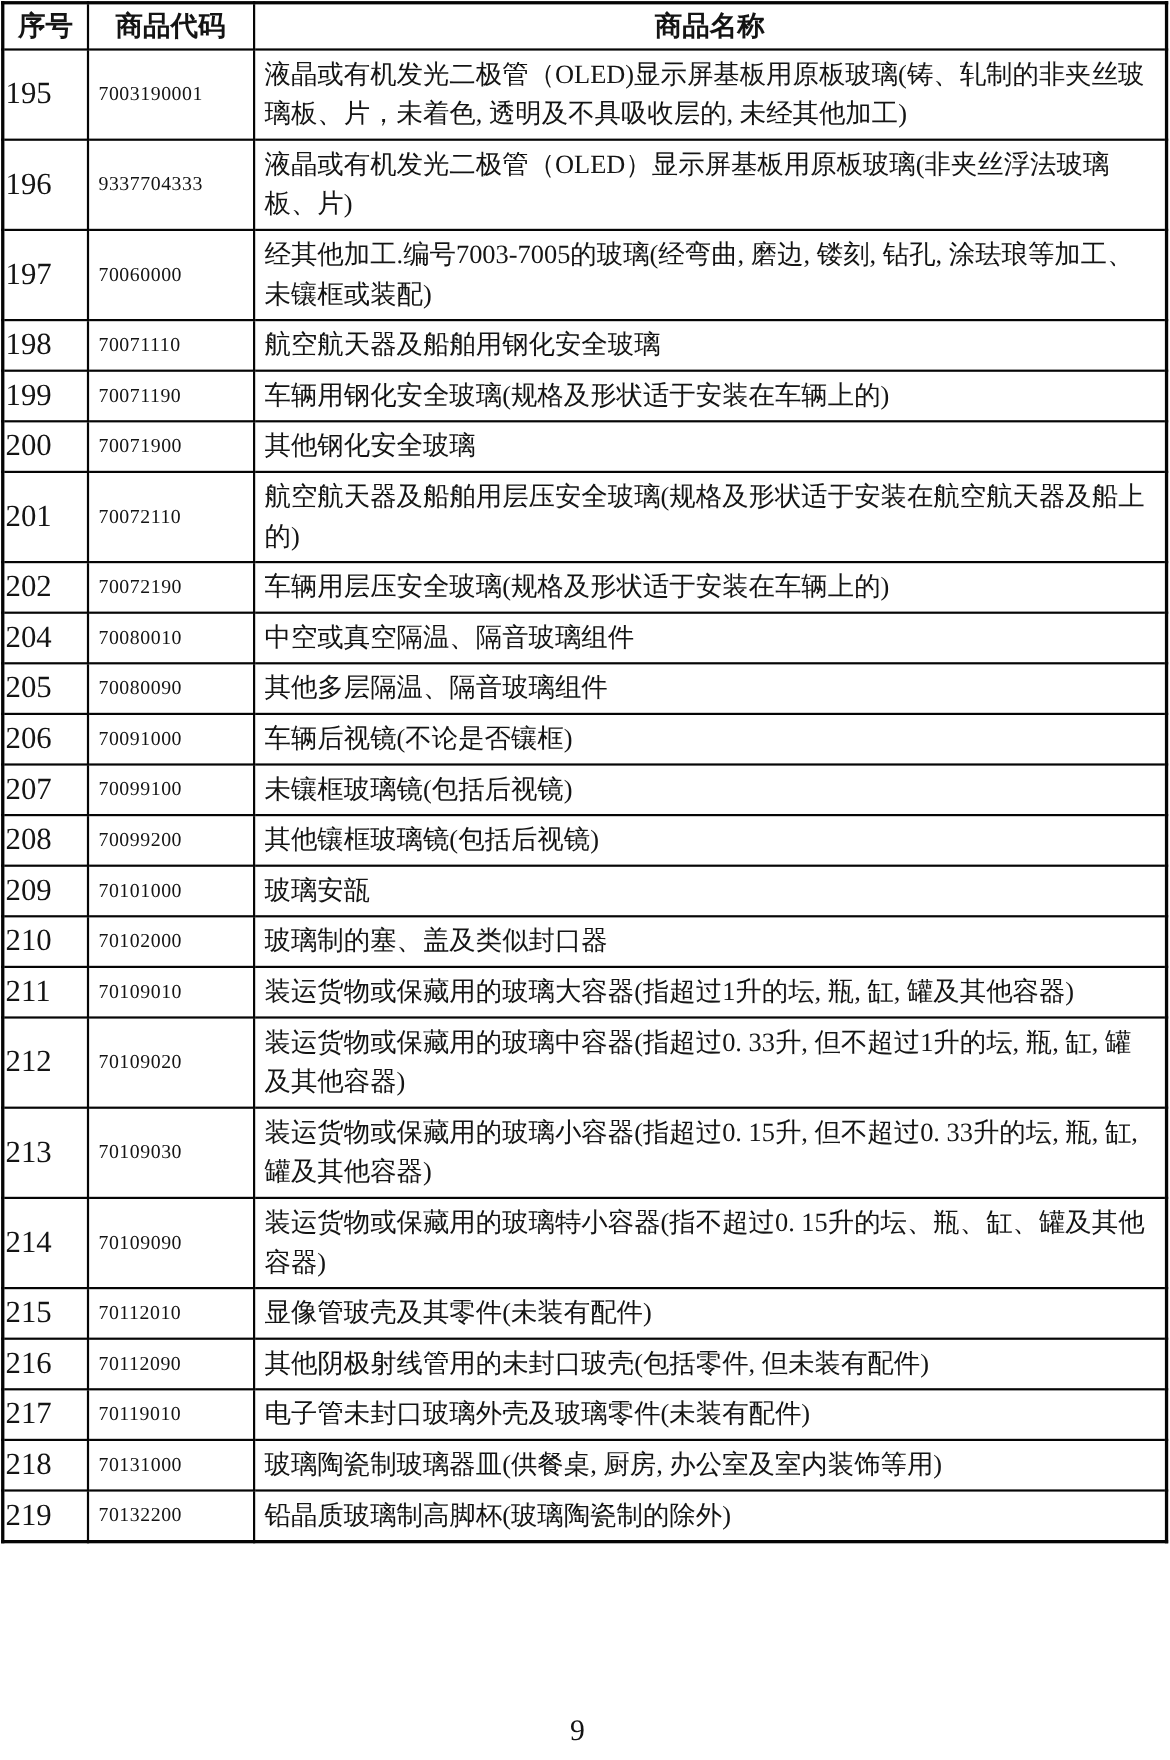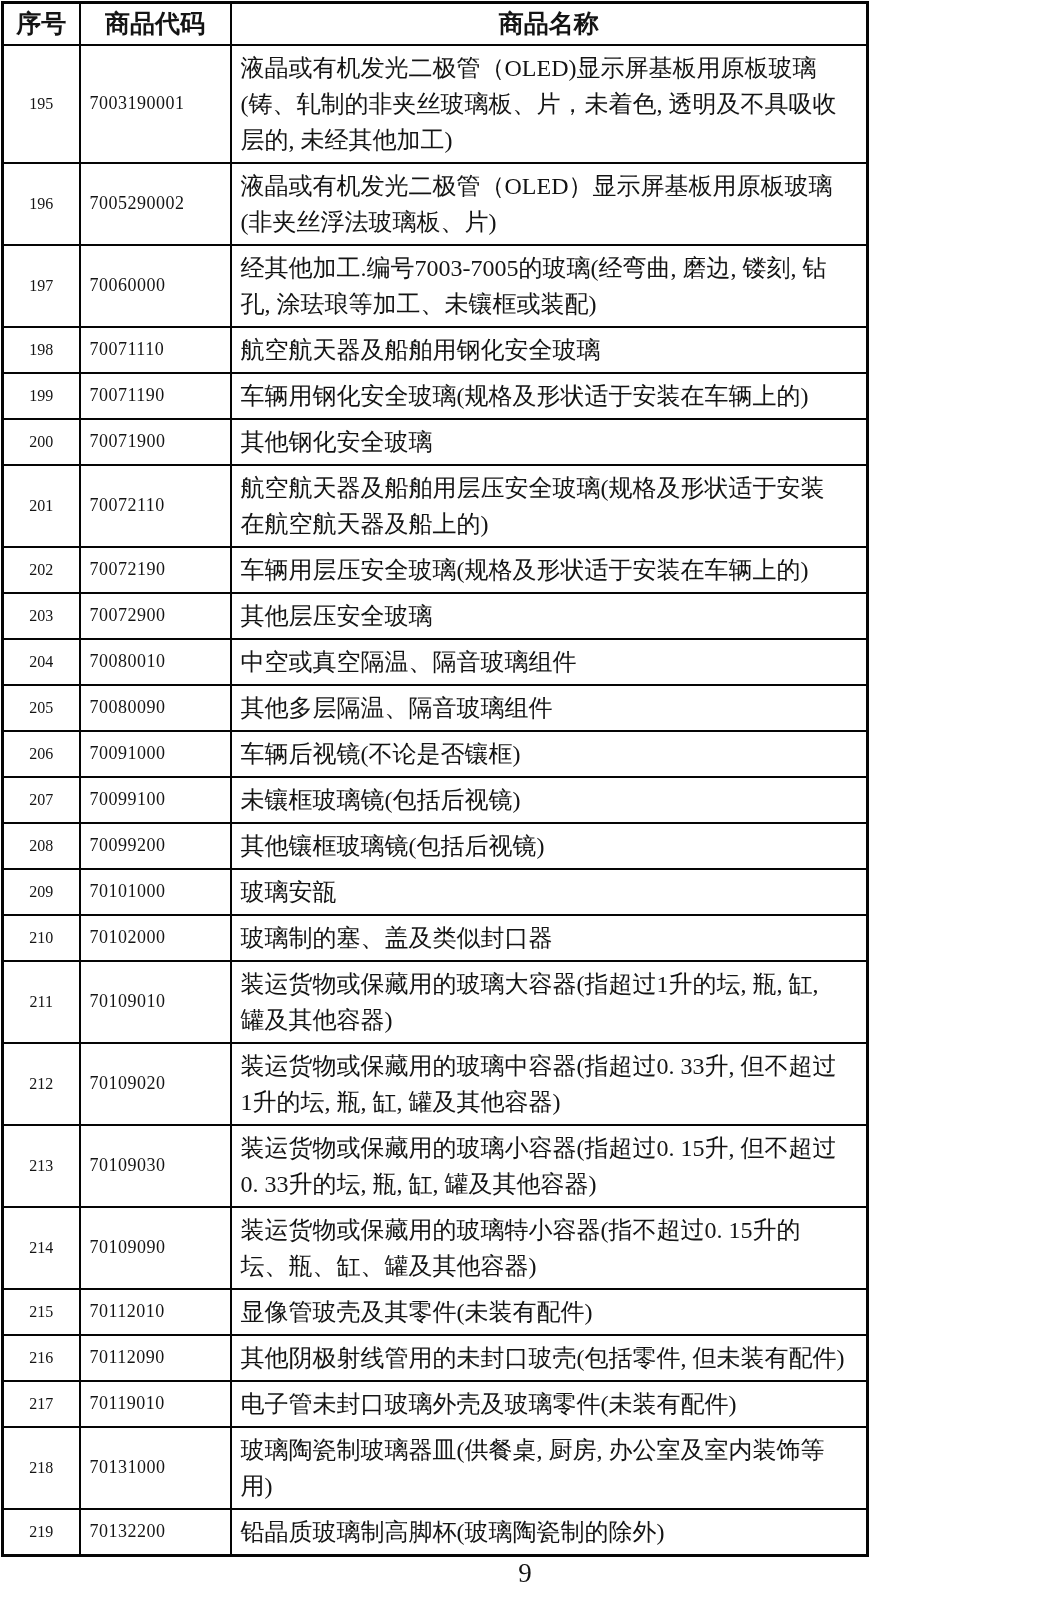--- a/index.html
+++ b/index.html
@@ -12,43 +12,43 @@
     width: 1064px;
     height: 1600px;
     position: relative;
     font-family: "Liberation Serif", "DejaVu Serif", serif;
     color: #141414;
   }
   .doc-table {
     position: absolute;
     left: 1px;
     top: 1px;
-    width: 868px;
+    width: 1061px;
     border-collapse: collapse;
     table-layout: fixed;
     border: 3px solid #050505;
   }
   .doc-table th, .doc-table td {
     border: 2px solid #050505;
     vertical-align: middle;
     overflow: hidden;
   }
   .doc-table th {
     font-size: 25px;
     font-weight: bold;
     text-align: center;
     height: 42px;
     padding: 2px 0;
   }
   .col-no    { width: 77px; }
   .col-code  { width: 151px; }
   .col-name  { width: auto; }
   td.cell-no {
-    text-align: center;
-    font-size: 16px;
+    text-align: left;
+    font-size: 28px;
     height: 44px;
   }
   td.cell-code {
     text-align: left;
     font-size: 18px;
     padding-left: 9px;
     letter-spacing: 0.5px;
   }
   td.cell-name {
     text-align: left;
@@ -83,21 +83,21 @@
     </tr>
   </thead>
   <tbody>
       <tr>
         <td class="cell-no">195</td>
         <td class="cell-code">7003190001</td>
         <td class="cell-name">液晶或有机发光二极管（OLED)显示屏基板用原板玻璃(铸、轧制的非夹丝玻璃板、片，未着色, 透明及不具吸收层的, 未经其他加工)</td>
       </tr>
       <tr>
         <td class="cell-no">196</td>
-        <td class="cell-code">7005290002</td>
+        <td class="cell-code">9337704333</td>
         <td class="cell-name">液晶或有机发光二极管（OLED）显示屏基板用原板玻璃(非夹丝浮法玻璃板、片)</td>
       </tr>
       <tr>
         <td class="cell-no">197</td>
         <td class="cell-code">70060000</td>
         <td class="cell-name">经其他加工.编号7003-7005的玻璃(经弯曲, 磨边, 镂刻, 钻孔, 涂珐琅等加工、未镶框或装配)</td>
       </tr>
       <tr>
         <td class="cell-no">198</td>
         <td class="cell-code">70071110</td>
@@ -115,25 +115,20 @@
       </tr>
       <tr>
         <td class="cell-no">201</td>
         <td class="cell-code">70072110</td>
         <td class="cell-name">航空航天器及船舶用层压安全玻璃(规格及形状适于安装在航空航天器及船上的)</td>
       </tr>
       <tr>
         <td class="cell-no">202</td>
         <td class="cell-code">70072190</td>
         <td class="cell-name">车辆用层压安全玻璃(规格及形状适于安装在车辆上的)</td>
-      </tr>
-      <tr>
-        <td class="cell-no">203</td>
-        <td class="cell-code">70072900</td>
-        <td class="cell-name">其他层压安全玻璃</td>
       </tr>
       <tr>
         <td class="cell-no">204</td>
         <td class="cell-code">70080010</td>
         <td class="cell-name">中空或真空隔温、隔音玻璃组件</td>
       </tr>
       <tr>
         <td class="cell-no">205</td>
         <td class="cell-code">70080090</td>
         <td class="cell-name">其他多层隔温、隔音玻璃组件</td>

